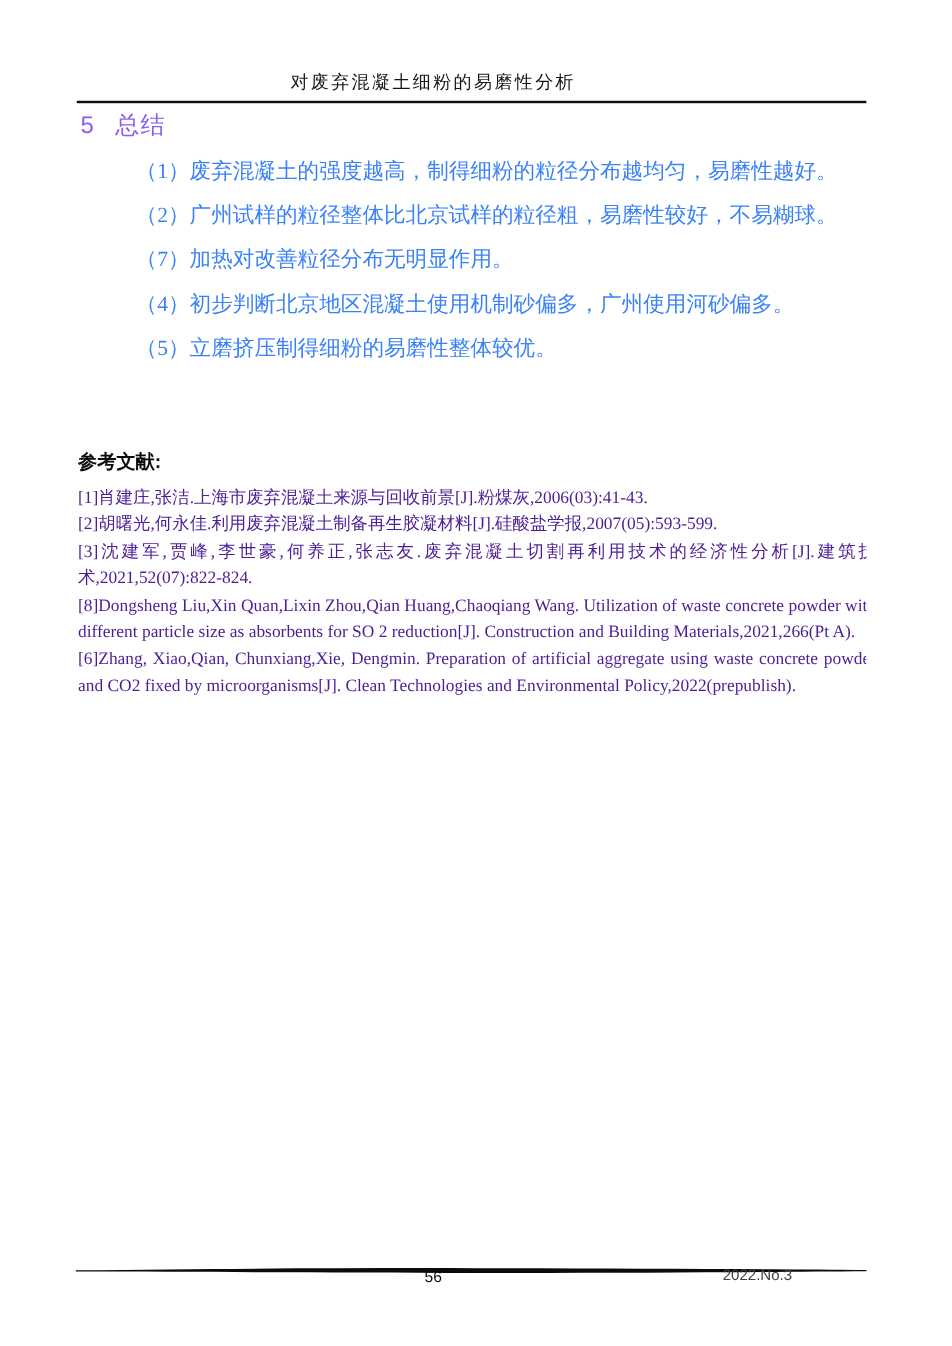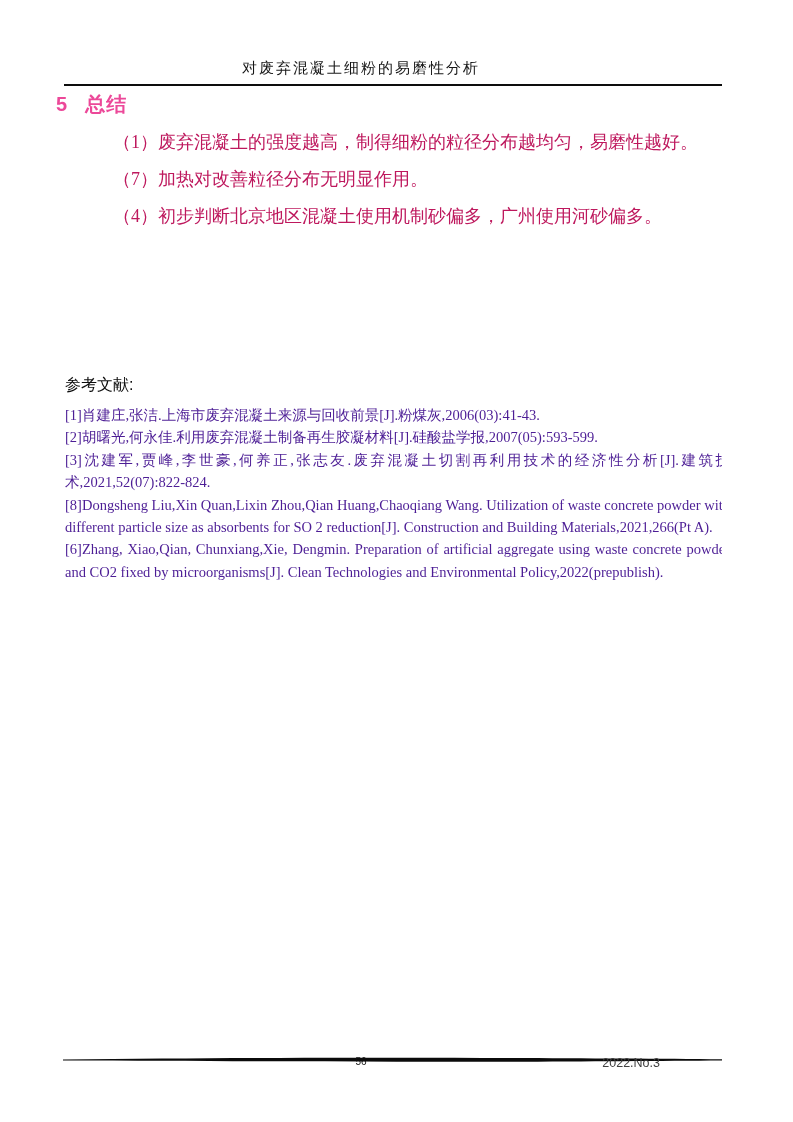--- a/index.html
+++ b/index.html
@@ -34,59 +34,59 @@
     left: 64px;
     width: 666px;
     height: 0;
     border-top: 2px solid #0d0d0d;
   }
 
   
   .section-heading {
     position: absolute;
     top: 91px;
-    left: 56px;
+    left: 67px;
     margin: 0;
     font-family: "Liberation Sans", "DejaVu Sans", sans-serif;
-    font-weight: bold;
+    font-weight: normal;
     font-size: 20px;
-    color: #ec4899;
+    color: #8b5cf6;
     letter-spacing: 1px;
   }
   .section-heading .sec-num {
     display: inline-block;
     margin-right: 17px;
   }
 
   
   .points {
     position: absolute;
     top: 124px;
     left: 65px;
     width: 666px;
   }
   .points p {
     margin: 0;
     padding-left: 48px;
     font-size: 18px;
     line-height: 37px;
-    color: #be185d;
+    color: #3b82f6;
     white-space: nowrap;
   }
 
   
   .references {
     position: absolute;
     top: 375px;
     left: 65px;
     width: 665px;
   }
   .ref-heading {
     font-family: "Liberation Sans", "DejaVu Sans", sans-serif;
-    font-weight: normal;
+    font-weight: bold;
     font-size: 16px;
     color: #0c0c0c;
     margin: 0 0 8px 0;
   }
   .references p.ref {
     margin: 0;
     font-size: 14.5px;
     line-height: 22.4px;
     text-align: justify;
     text-justify: inter-character;
@@ -101,21 +101,21 @@
     width: 668px;
     height: 6px;
   }
   .footer-page-number {
     position: absolute;
     top: 1056px;
     left: 0;
     right: 0;
     text-align: center;
     font-family: "Liberation Sans", "DejaVu Sans", sans-serif;
-    font-size: 10px;
+    font-size: 13px;
     color: #101010;
   }
   .footer-issue {
     position: absolute;
     top: 1056px;
     right: 62px;
     font-family: "Liberation Sans", "DejaVu Sans", sans-serif;
     font-size: 12.5px;
     color: #404040;
   }
@@ -127,22 +127,24 @@
 
   <div class="running-title">对废弃混凝土细粉的易磨性分析</div>
   <div class="header-rule"></div>
 
   <h1 class="section-heading">
     <span class="sec-num">5</span><span>总结</span>
   </h1>
 
   <div class="points">
     <p>（1）废弃混凝土的强度越高，制得细粉的粒径分布越均匀，易磨性越好。</p>
+    <p>（2）广州试样的粒径整体比北京试样的粒径粗，易磨性较好，不易糊球。</p>
     <p>（7）加热对改善粒径分布无明显作用。</p>
     <p>（4）初步判断北京地区混凝土使用机制砂偏多，广州使用河砂偏多。</p>
+    <p>（5）立磨挤压制得细粉的易磨性整体较优。</p>
   </div>
 
   <div class="references">
     <div class="ref-heading">参考文献:</div>
     <p class="ref">[1]肖建庄,张洁.上海市废弃混凝土来源与回收前景[J].粉煤灰,2006(03):41-43.</p>
     <p class="ref">[2]胡曙光,何永佳.利用废弃混凝土制备再生胶凝材料[J].硅酸盐学报,2007(05):593-599.</p>
     <p class="ref">[3]沈建军,贾峰,李世豪,何养正,张志友.废弃混凝土切割再利用技术的经济性分析[J].建筑技术,2021,52(07):822-824.</p>
     <p class="ref">[8]Dongsheng Liu,Xin Quan,Lixin Zhou,Qian Huang,Chaoqiang Wang. Utilization of waste concrete powder with different particle size as absorbents for SO 2 reduction[J]. Construction and Building Materials,2021,266(Pt A).</p>
     <p class="ref">[6]Zhang, Xiao,Qian, Chunxiang,Xie, Dengmin. Preparation of artificial aggregate using waste concrete powder and CO2 fixed by microorganisms[J]. Clean Technologies and Environmental Policy,2022(prepublish).</p>
   </div>

